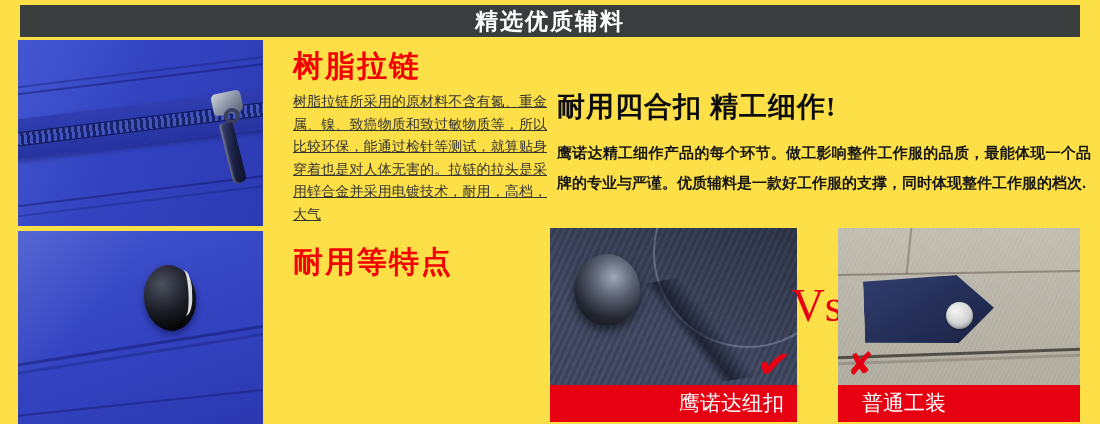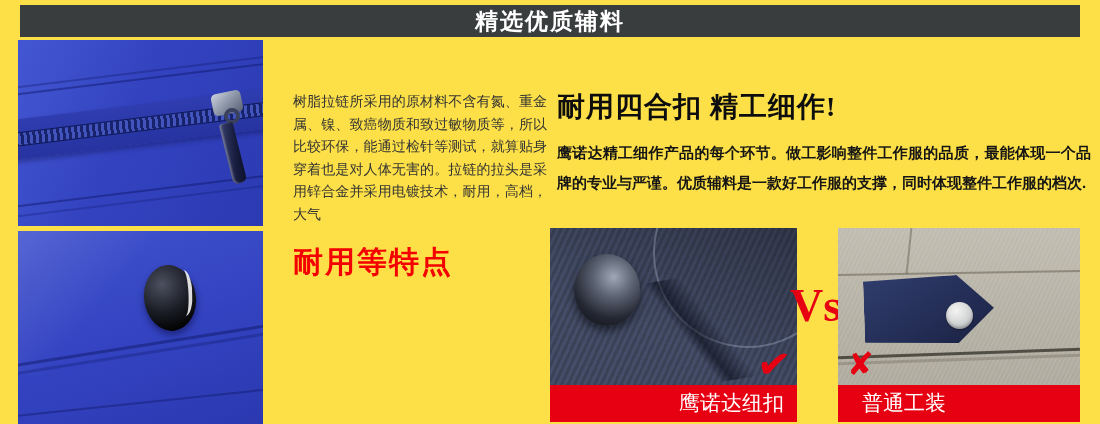--- a/index.html
+++ b/index.html
@@ -89,31 +89,31 @@
   
   .mark { position:absolute; font-family:"DejaVu Sans", sans-serif; font-weight:bold;
     color:var(--banner-red,#e60012); line-height:1; }
   .mark-check { right:6px; bottom:38px; font-size:40px; transform:rotate(6deg); }
   .mark-cross { left:9px; bottom:42px; font-size:32px; }
   .banner { position:absolute; left:0; right:0; bottom:0; height:37px;
     background:var(--banner-red,#e60012); color:#fff;
     font-family:"Liberation Serif", serif; font-size:21px; line-height:37px;padding-left:24px; }
   .banner.align-right { text-align:right; padding-right:13px; }
   .banner.align-left  { text-align:left;  }
-  .vs { position:absolute; left:790px; top:278px; width:54px; height:56px; text-align:left;
-    font-family:"Liberation Serif", serif; font-weight:bold; font-size:46px; line-height:56px;
+  .vs { position:absolute; left:790px; top:278px; width:54px; height:56px; text-align:center;
+    font-family:"Liberation Serif", serif; font-weight:normal; font-size:46px; line-height:56px;
     color:var(--banner-red,#e60012); }
 
   
   .red-heading { position:absolute; left:293px; color:var(--heading-red,#f40000);
     font-size:30px; font-weight:bold; letter-spacing:2px; }
   .h-zipper { top:46px; }
   .h-snap   { top:242px; }
   .col-body { position:absolute; left:293px; width:254px; font-size:14px; line-height:22.5px;
-    color:#333; text-align:justify; }
+    color:#333; text-align:justify;text-decoration:underline; }
   .b-zipper { top:90px; }
   .b-snap   { top:284px; }
 
   .quality-heading { position:absolute; left:557px; top:88px; color:#0d0d0d;
     font-family:"Liberation Serif", serif; font-size:28px; font-weight:bold; letter-spacing:1px; }
   .quality-body { position:absolute; left:557px; top:138px; width:534px;
     font-size:15px; font-weight:bold; line-height:30px; color:#151515; text-align:justify; }
 </style>
 </head>
 <body>
@@ -127,20 +127,21 @@
   <div class="photo p-zipper">
     <div class="pz-seam s1"></div>
     <div class="pz-tape"></div>
     <div class="pz-teeth"></div>
     <div class="pz-seam s2"></div>
     <div class="pz-slider"></div>
     <div class="pz-ring"></div>
     <div class="pz-pull"></div>
   </div>
 
+  <h2 class="red-heading h-zipper">树脂拉链</h2>
   <p class="col-body b-zipper">树脂拉链所采用的原材料不含有氮、重金属、镍、致癌物质和致过敏物质等，所以比较环保，能通过检针等测试，就算贴身穿着也是对人体无害的。拉链的拉头是采用锌合金并采用电镀技术，耐用，高档，大气</p>
 
   <h1 class="quality-heading">耐用四合扣 精工细作!</h1>
   <p class="quality-body">鹰诺达精工细作产品的每个环节。做工影响整件工作服的品质，最能体现一个品牌的专业与严谨。优质辅料是一款好工作服的支撑，同时体现整件工作服的档次.</p>
 
   <div class="photo p-button">
     <div class="pb-fold"></div>
     <div class="pb-seam1"></div>
     <div class="pb-seam2"></div>
     <div class="pb-oval"></div>

